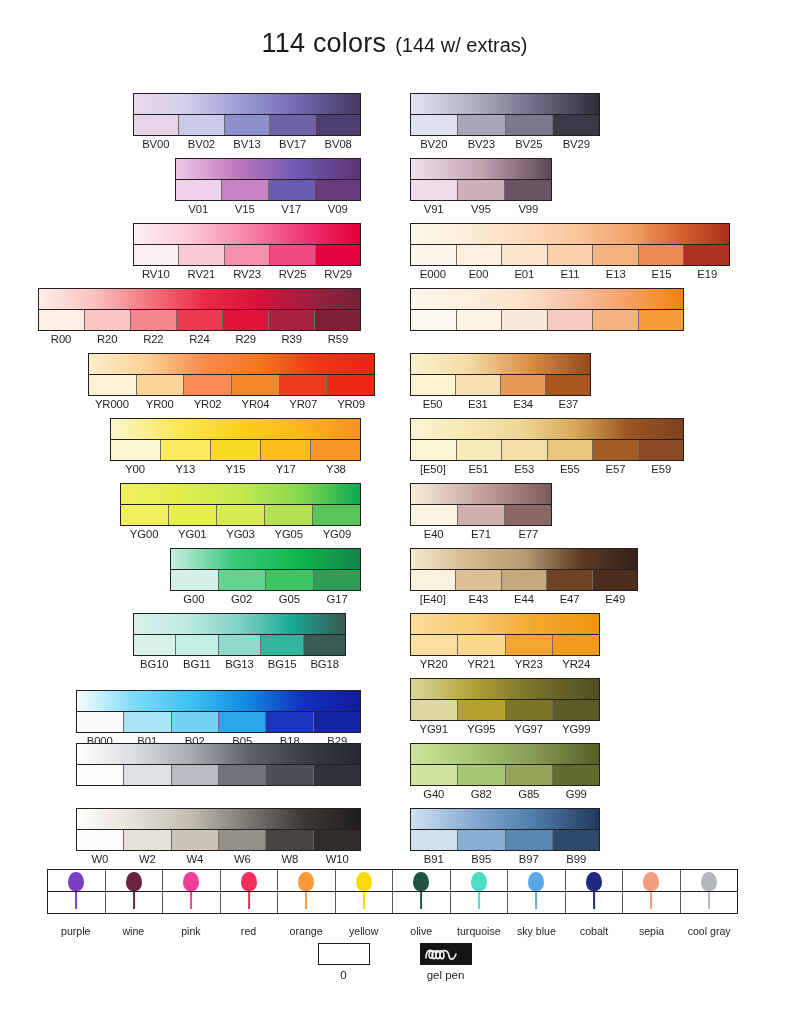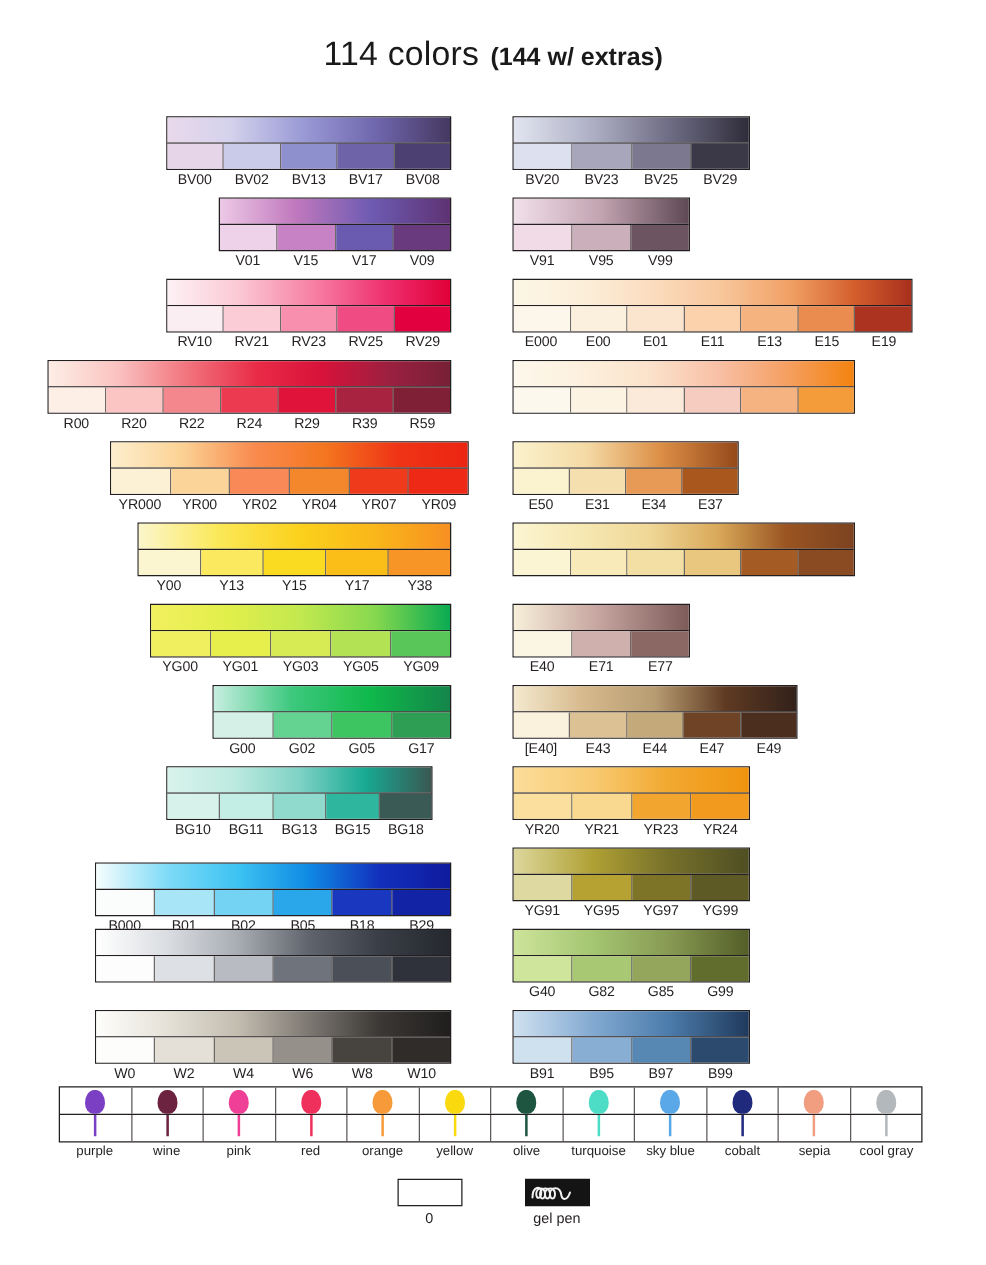--- a/index.html
+++ b/index.html
@@ -25,21 +25,21 @@
     text-align: center;
     white-space: nowrap;
   }
   #page-title .big {
     font-size: 27px;
     font-weight: 400;
     letter-spacing: 0.2px;
   }
   #page-title .small {
     font-size: 20px;
-    font-weight: 700;
+    font-weight: 400;
     margin-left: 9px;
   }
 
   
   .fam-row {
     position: absolute;
     box-sizing: border-box;
   }
   .fam-box {
     box-sizing: border-box;
@@ -123,21 +123,21 @@
   .sp-tail {
     position: absolute;
     left: 50%;
     transform: translateX(-50%);
     top: 0;
     width: 1.8px;
     height: 17px;
   }
   .sp-labels {
     display: flex;
-    margin-top: 0;
+    margin-top: 10px;
   }
   .sp-labels .lb {
     flex: 1 1 0;
     text-align: center;
     font-size: 10.6px;
     line-height: 14px;
     white-space: nowrap;
     color: #231f20;
   }
 
@@ -394,20 +394,28 @@
       <div class="fam-box">
         <div class="fam-grad" style="background: linear-gradient(90deg, rgb(252, 245, 210) 0%, rgb(246, 232, 178) 20%, rgb(239, 215, 151) 40%, rgb(217, 169, 89) 60%, rgb(154, 85, 34) 80%, rgb(124, 66, 32) 100%);"></div>
         <div class="fam-swatches">
           <div class="sw" title="[E50]" style="background: rgb(252, 245, 212);"></div>
           <div class="sw" title="E51" style="background: rgb(248, 235, 185);"></div>
           <div class="sw" title="E53" style="background: rgb(243, 223, 164);"></div>
           <div class="sw" title="E55" style="background: rgb(233, 199, 126);"></div>
           <div class="sw" title="E57" style="background: rgb(165, 91, 36);"></div>
           <div class="sw" title="E59" style="background: rgb(138, 75, 34);"></div>
         </div>
+      </div>
+      <div class="fam-labels">
+        <div class="lb">[E50]</div>
+        <div class="lb">E51</div>
+        <div class="lb">E53</div>
+        <div class="lb">E55</div>
+        <div class="lb">E57</div>
+        <div class="lb">E59</div>
       </div>
     </div>
     <div class="fam-row" style="left: 120px; top: 483px; width: 241px;">
       <div class="fam-box">
         <div class="fam-grad" style="background: linear-gradient(90deg, rgb(242, 240, 94) 0%, rgb(226, 239, 75) 25%, rgb(194, 233, 79) 50%, rgb(134, 216, 79) 75%, rgb(10, 171, 82) 100%);"></div>
         <div class="fam-swatches">
           <div class="sw" title="YG00" style="background: rgb(240, 239, 95);"></div>
           <div class="sw" title="YG01" style="background: rgb(231, 239, 76);"></div>
           <div class="sw" title="YG03" style="background: rgb(215, 236, 84);"></div>
           <div class="sw" title="YG05" style="background: rgb(179, 226, 85);"></div>

